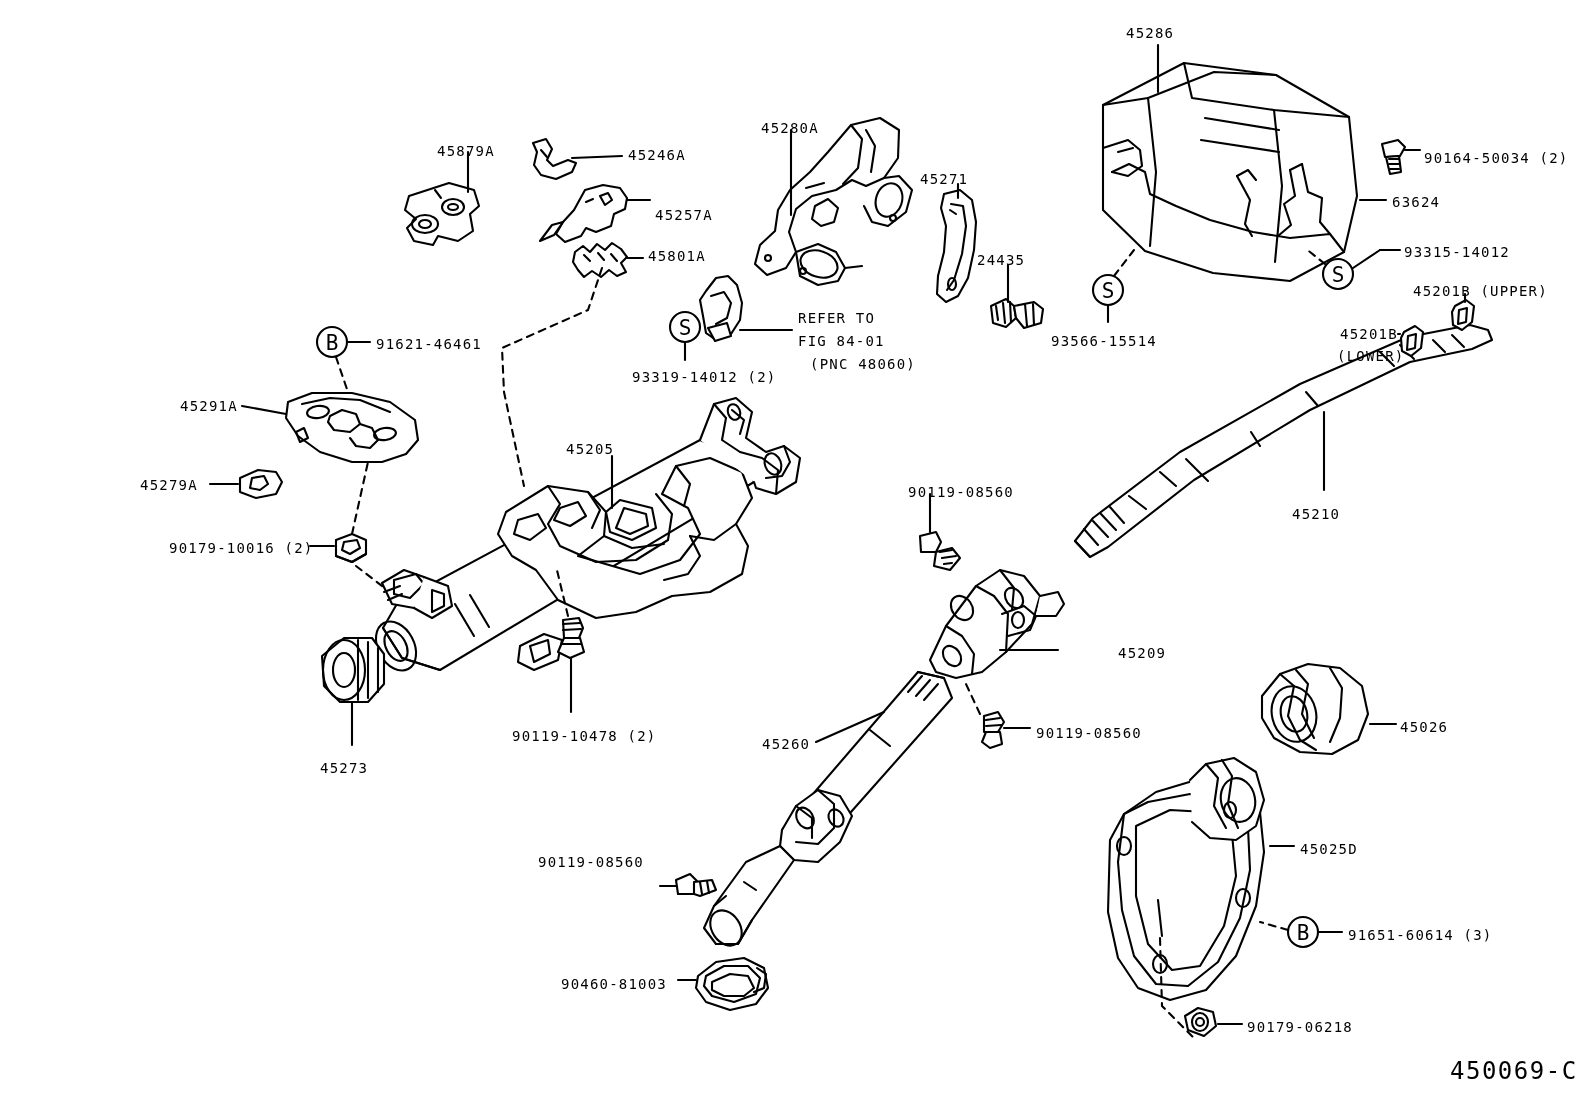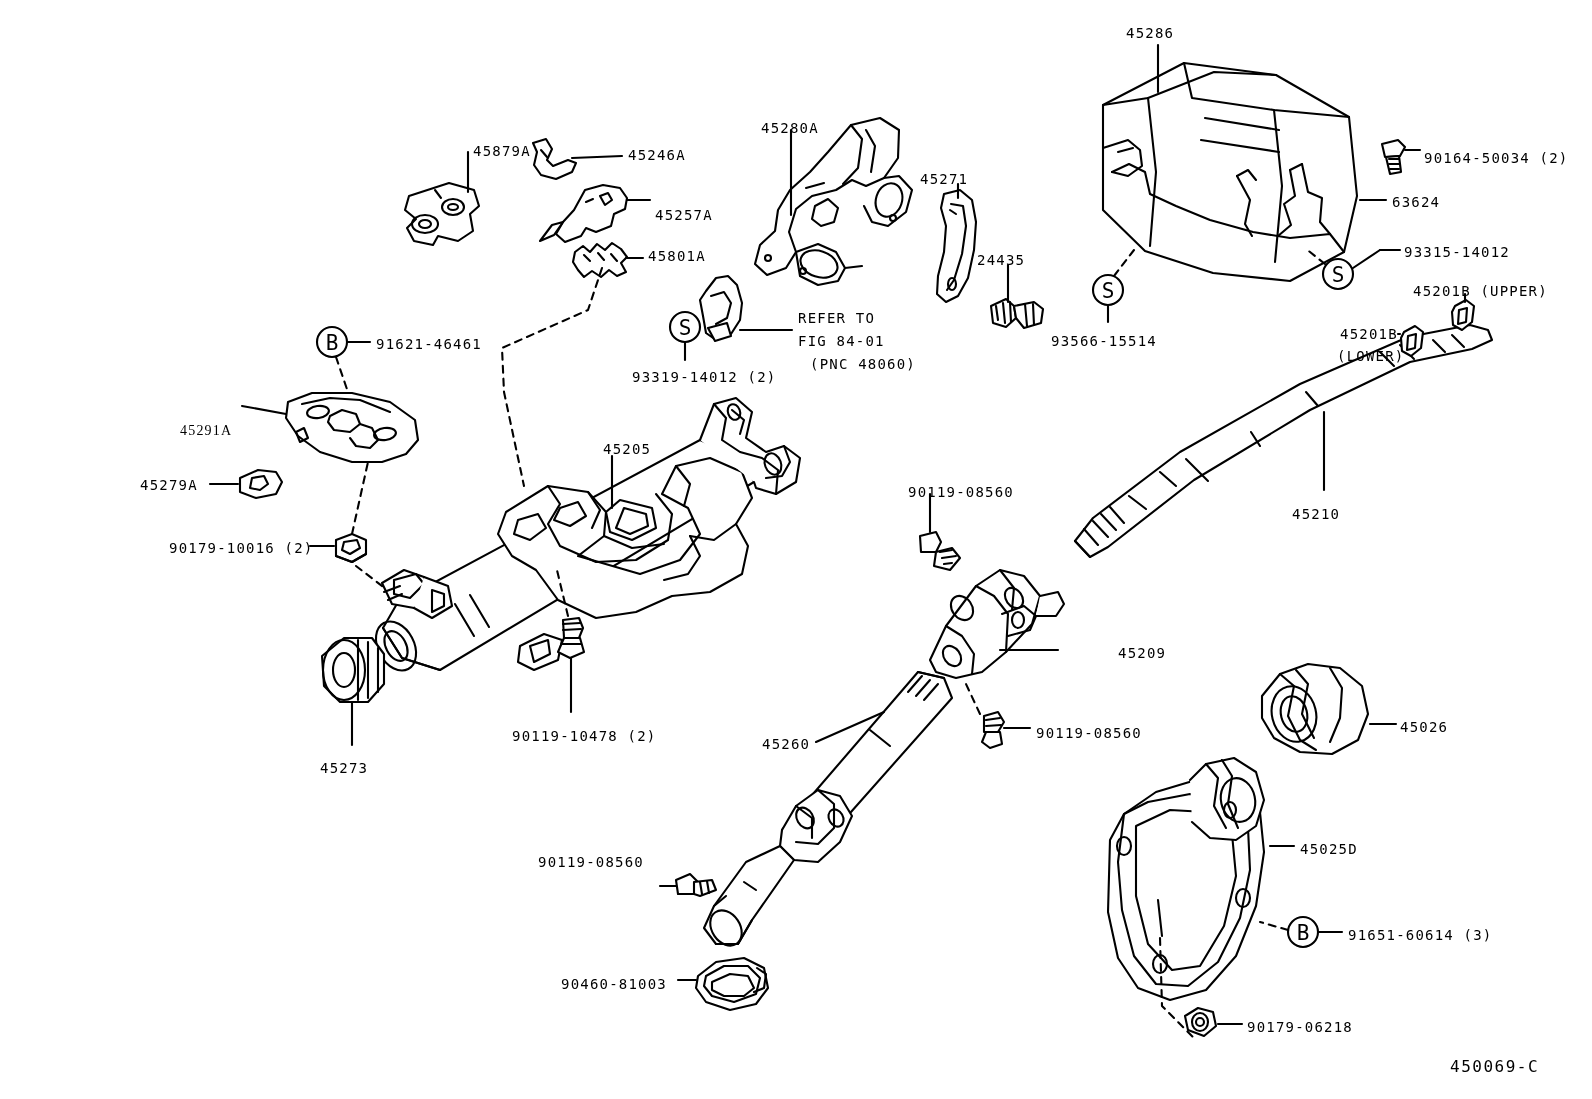--- a/index.html
+++ b/index.html
@@ -2,21 +2,21 @@
 <html><head>
 <meta charset="utf-8">
 <style>
   html,body{margin:0;padding:0;background:#fff;}
   body{width:1592px;height:1099px;position:relative;overflow:hidden;
        font-family:"DejaVu Sans Mono","Liberation Mono",monospace;color:#000;}
   #stage{position:absolute;inset:0;}
   svg#art{position:absolute;left:0;top:0;width:1592px;height:1099px;}
   .lbl{position:absolute;white-space:pre;font-size:14px;letter-spacing:1.2px;
        font-family:"DejaVu Sans Mono","Liberation Mono",monospace;line-height:23px;}
-  .fig{position:absolute;font-size:16px;letter-spacing:1.5px;}
+  .fig{position:absolute;font-size:24px;letter-spacing:1.5px;}
   .ml{text-align:left;}
 </style>
 </head>
 <body>
 
 <div id="stage">
 
 <svg id="art" viewBox="0 0 1592 1099">
   <g fill="none" stroke="#000" stroke-width="2.1" stroke-linejoin="round" stroke-linecap="round">
 
@@ -388,39 +388,39 @@
     <path d="M1185 1016 L1198 1008 L1213 1012 L1216 1026 L1204 1036 L1188 1030 Z" fill="#fff"></path>
     <ellipse cx="1200" cy="1022" rx="8" ry="9"></ellipse>
     <ellipse cx="1200" cy="1022" rx="4" ry="4"></ellipse>
   </g>
   <line x1="1218" y1="1024" x2="1242" y2="1024"></line>
   <path d="M1160 938 L1162 1006 L1194 1038" stroke-dasharray="7 6"></path>
 
   </g>
 </svg>
 
-<div class="lbl ml" style="left:437px;top:140px;margin-left:36px;">45879A</div>
+<div class="lbl ml" style="left:437px;top:140px;">45879A</div>
 <div class="lbl ml" style="left:628px;top:144px;">45246A</div>
 <div class="lbl ml" style="left:655px;top:204px;">45257A</div>
 <div class="lbl ml" style="left:648px;top:245px;">45801A</div>
 <div class="lbl ml" style="left:761px;top:117px;">45280A</div>
 <div class="lbl ml" style="left:920px;top:168px;">45271</div>
 <div class="lbl ml" style="left:977px;top:249px;">24435</div>
 <div class="lbl ml" style="left:1126px;top:22px;">45286</div>
 <div class="lbl ml" style="left:1424px;top:147px;">90164-50034 (2)</div>
 <div class="lbl ml" style="left:1392px;top:191px;">63624</div>
 <div class="lbl ml" style="left:1404px;top:241px;">93315-14012</div>
 <div class="lbl ml" style="left:1051px;top:330px;">93566-15514</div>
 <div class="lbl ml" style="left:1413px;top:280px;">45201B (UPPER)</div>
 <div class="lbl ml" style="left:1340px;top:323px;">45201B</div>
 <div class="lbl ml" style="left:1337px;top:345px;">(LOWER)</div>
 <div class="lbl ml" style="left:376px;top:333px;">91621-46461</div>
 <div class="lbl ml" style="left:632px;top:366px;">93319-14012 (2)</div>
-<div class="lbl ml" style="left:180px;top:419px;font-family:Liberation Serif, serif;">45291A</div>
-<div class="lbl ml" style="left:603px;top:438px;">45205</div>
+<div class="lbl ml" style="left:180px;top:395px;">45291A</div>
+<div class="lbl ml" style="left:566px;top:438px;">45205</div>
 <div class="lbl ml" style="left:140px;top:474px;">45279A</div>
 <div class="lbl ml" style="left:169px;top:537px;">90179-10016 (2)</div>
 <div class="lbl ml" style="left:908px;top:481px;">90119-08560</div>
 <div class="lbl ml" style="left:1292px;top:503px;">45210</div>
 <div class="lbl ml" style="left:1118px;top:642px;">45209</div>
 <div class="lbl ml" style="left:512px;top:725px;">90119-10478 (2)</div>
 <div class="lbl ml" style="left:320px;top:757px;">45273</div>
 <div class="lbl ml" style="left:762px;top:733px;text-align:right;">45260</div>
 <div class="lbl ml" style="left:1036px;top:722px;">90119-08560</div>
 <div class="lbl ml" style="left:1400px;top:716px;">45026</div>

